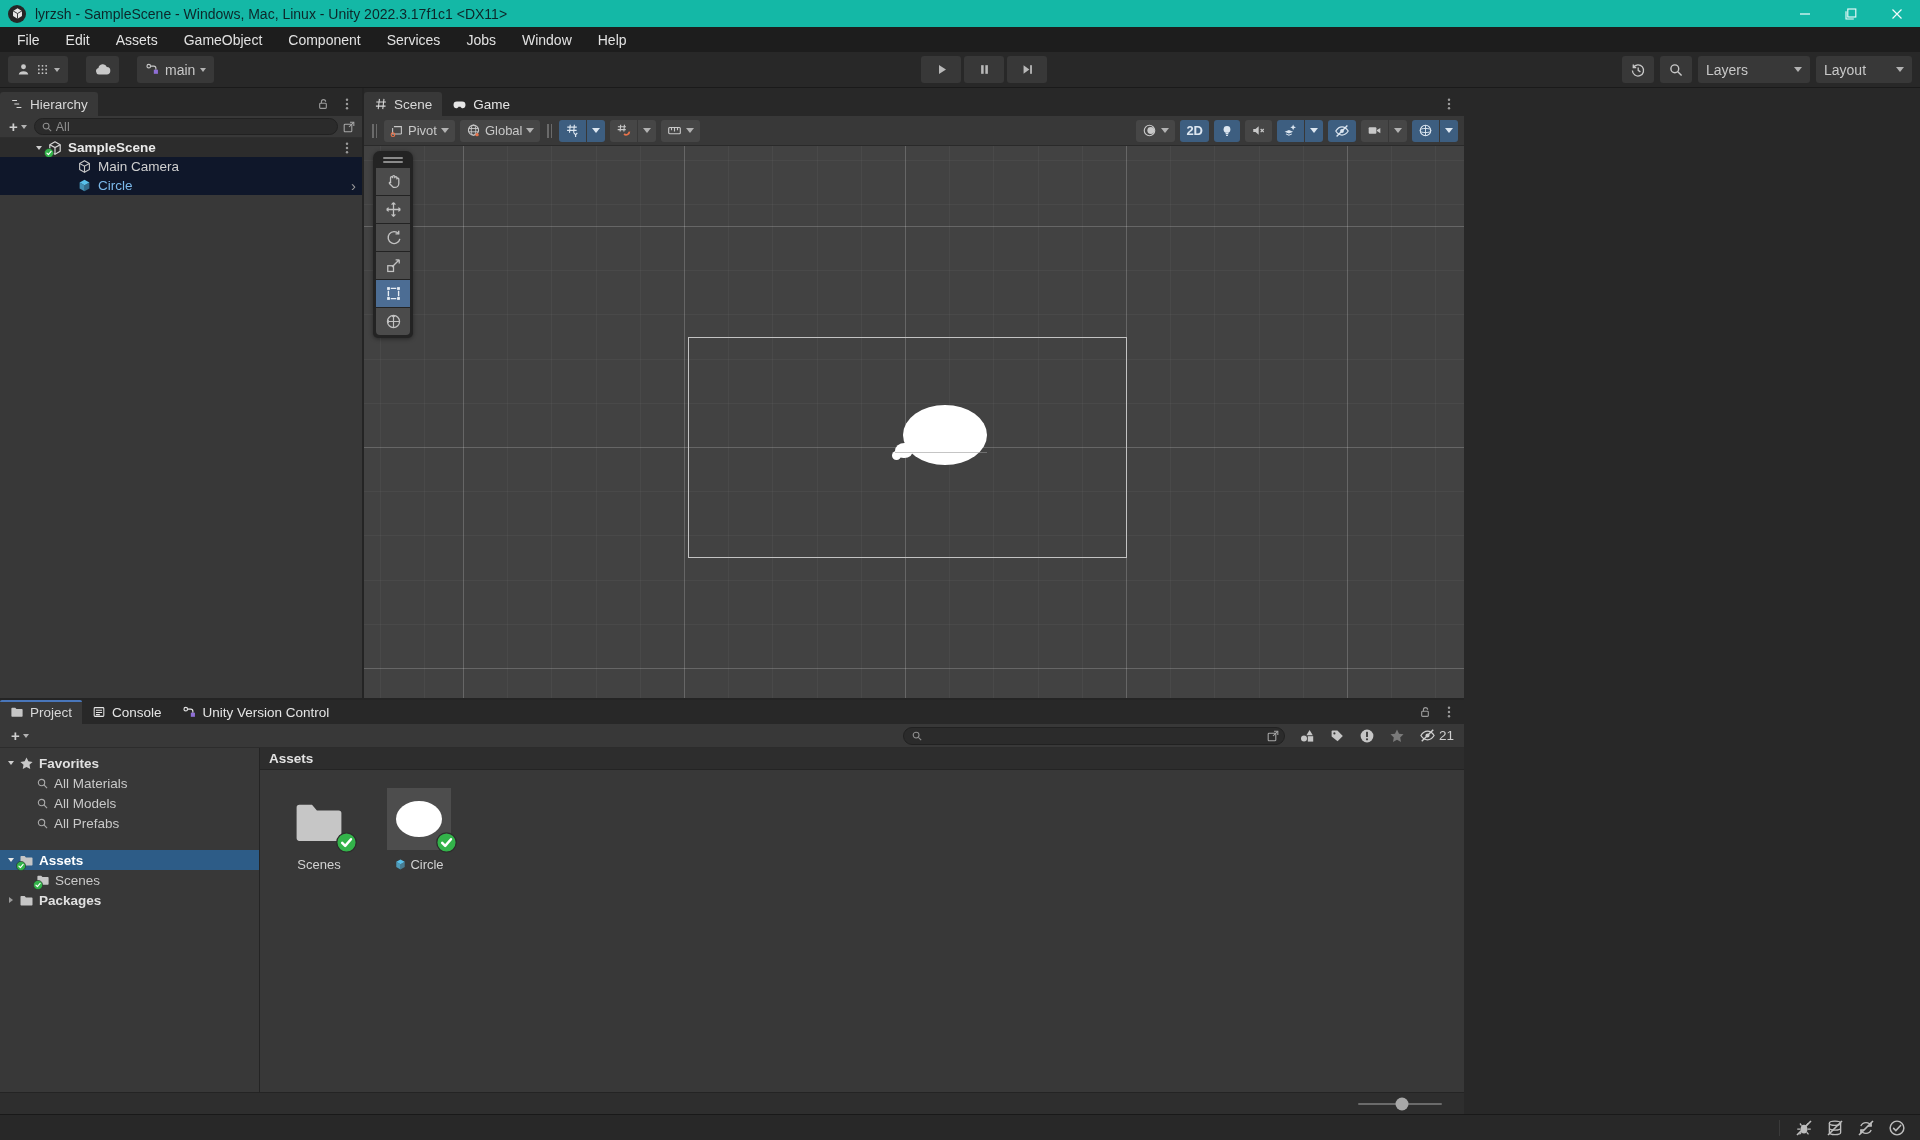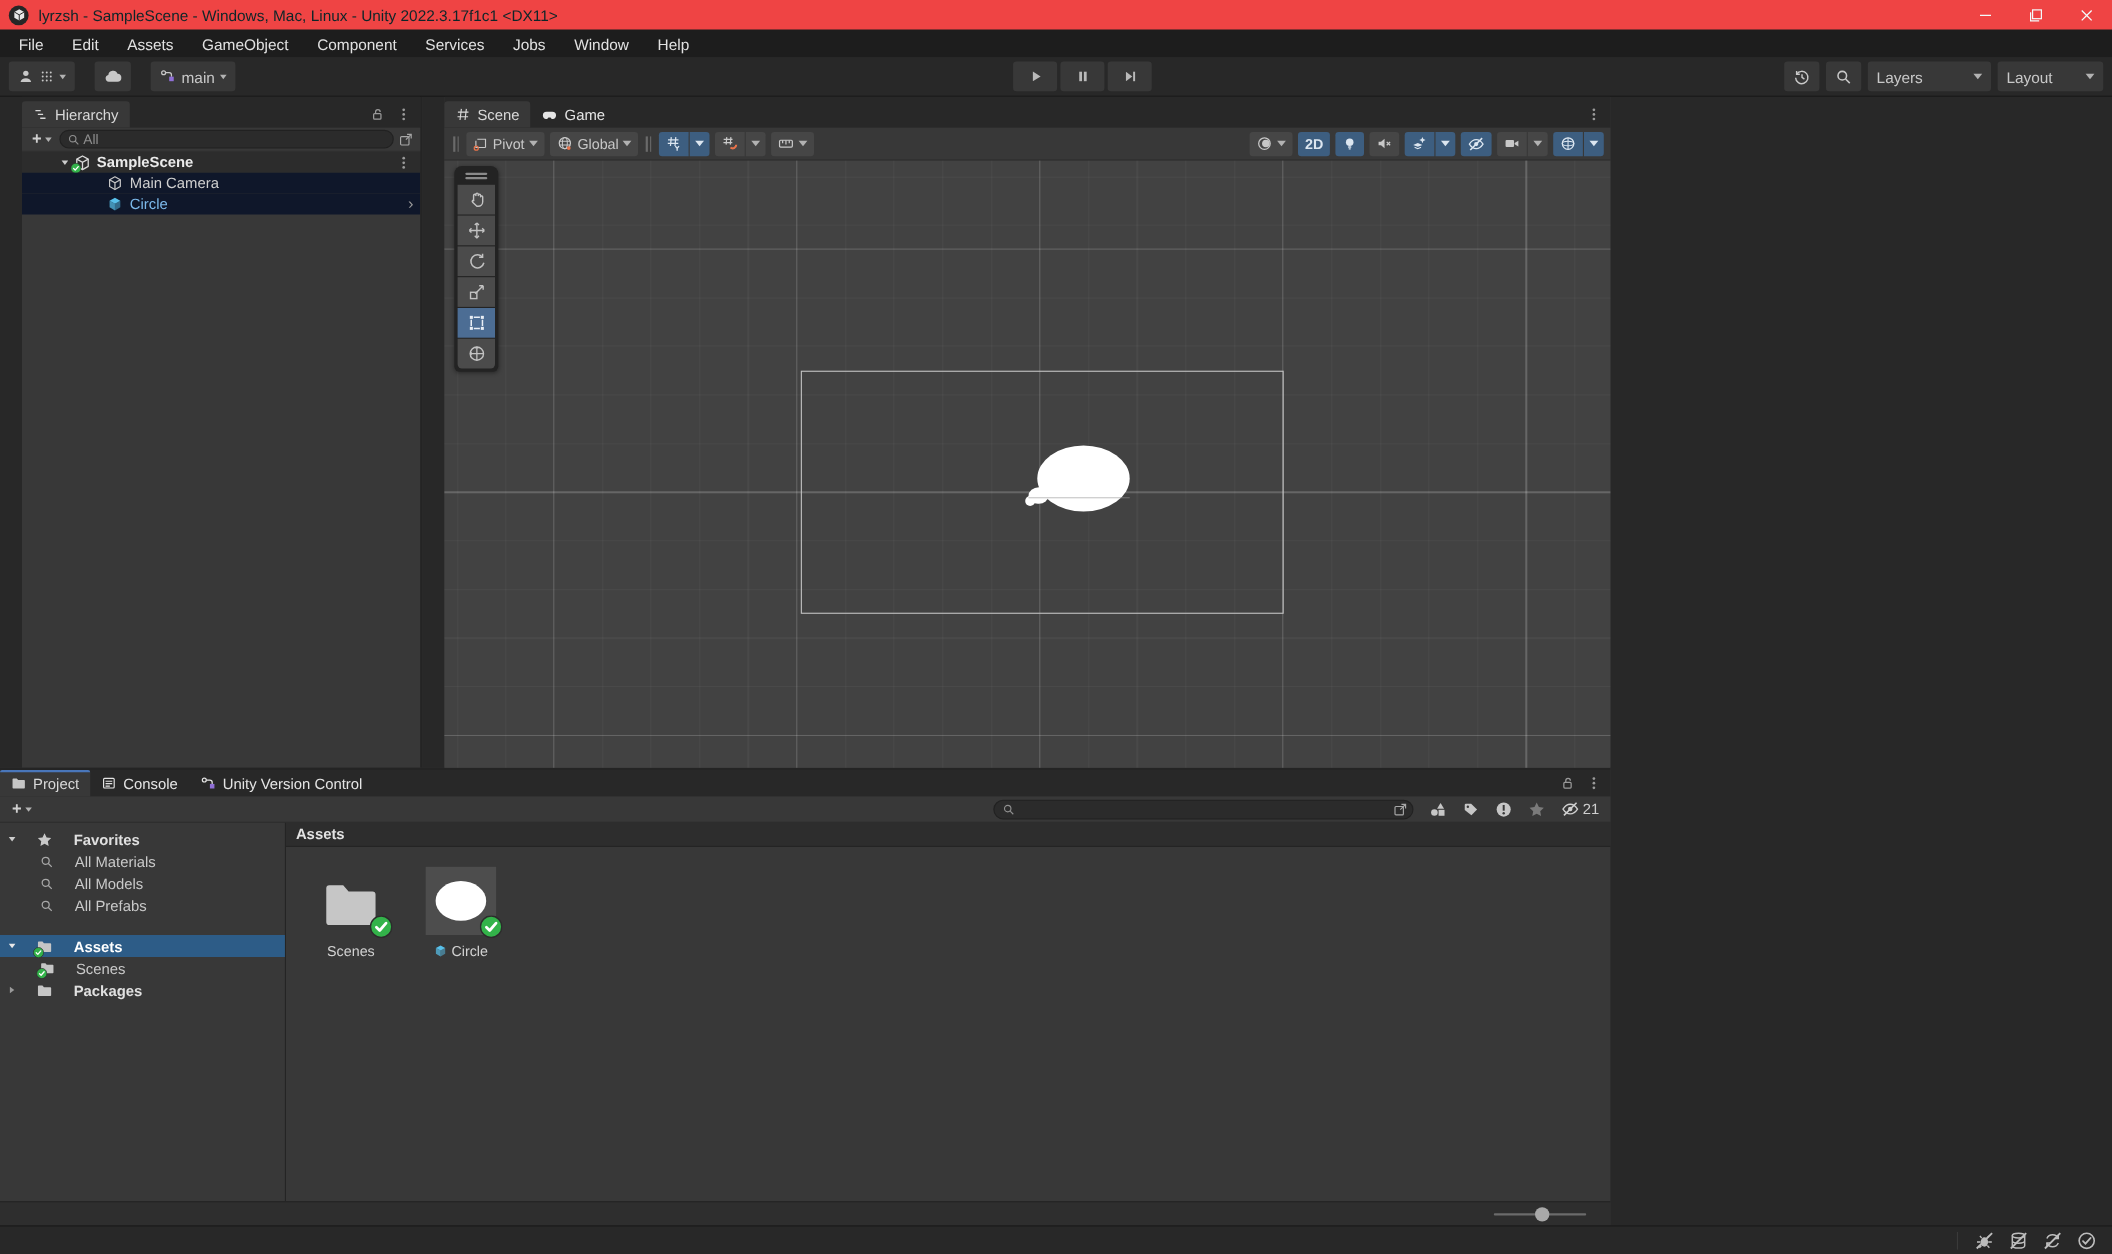--- a/index.html
+++ b/index.html
@@ -1,21 +1,21 @@
 <!DOCTYPE html>
 <html><head>
 <meta charset="utf-8">
 <style>
   * { margin:0; padding:0; box-sizing:border-box; }
   html,body { background:#111; }
   body { font-family:"Liberation Sans", sans-serif; font-size:13px; color:#c8c8c8; -webkit-font-smoothing:antialiased; }
   .window { width:1920px; height:1140px; display:flex; flex-direction:column; background:#282828; overflow:hidden; position:relative; }
 
   
-  .titlebar { height:27px; background:#ef4444; display:flex; align-items:center; color:#0c2a2e; flex:0 0 auto; }
+  .titlebar { height:27px; background:#14b8a6; display:flex; align-items:center; color:#0c2a2e; flex:0 0 auto; }
   .titlebar .app-icon { width:18px; height:18px; border-radius:50%; background:#262626; margin:0 9px 0 8px; display:flex; align-items:center; justify-content:center; }
   .titlebar .title-text { font-size:14px; color:#0d2629; }
   .win-controls { margin-left:auto; display:flex; height:100%; }
   .win-btn { width:46px; height:100%; display:flex; align-items:center; justify-content:center; color:#f2fbfc; }
 
   
   .menubar { height:25px; background:#1d1d1d; display:flex; align-items:center; padding-left:4px; flex:0 0 auto; }
   .menu-item { padding:0 13px; font-size:14px; color:#e2e2e2; height:100%; display:flex; align-items:center; }
 
   
@@ -28,21 +28,21 @@
   .drop { justify-content:space-between; }
   .drop.layers { width:112px; } .drop.layout { width:96px; }
   .caret { width:0; height:0; border-left:4px solid transparent; border-right:4px solid transparent; border-top:5px solid #b2b2b2; display:inline-block; }
   .caret.small { border-left-width:3px; border-right-width:3px; border-top-width:4px; }
 
   
   .content { flex:1; display:flex; min-height:0; }
   .left-stack { width:1464px; display:flex; flex-direction:column; }
   .top-row { height:610px; display:flex; min-height:0; }
 
-  .panel { display:flex; flex-direction:column; background:#383838; min-width:0;margin-left:20px; }
+  .panel { display:flex; flex-direction:column; background:#383838; min-width:0; }
   .tabbar { height:28px; padding-top:4px; background:#282828; display:flex; align-items:stretch; position:relative; flex:0 0 auto; }
   .tab { padding:0 10px; display:flex; align-items:center; gap:6px; color:#e5e5e5; font-size:13.5px; position:relative; }
   .tab.active { background:#383838; color:#d8d8d8; border-radius:3px 3px 0 0; }
   .tab.active.focused::before { content:""; position:absolute; top:0; left:0; right:0; height:2px; background:#4976ba; border-radius:3px 3px 0 0; }
   .tabbar-right { margin-left:auto; display:flex; align-items:center; gap:10px; padding-right:8px; color:#9a9a9a; }
 
   
   .hierarchy { width:364px; border-right:2px solid #242424; }
   .h-toolbar { height:22px; display:flex; align-items:center; padding:0 6px; gap:4px; background:#383838; border-bottom:1px solid #2e2e2e; flex:0 0 auto;}
   .plus-btn { display:flex; align-items:center; gap:3px; color:#cfcfcf; font-size:15px; font-weight:bold; padding:0 3px; }
@@ -98,21 +98,21 @@
   .project-panel { height:416px; border-top:2px solid #242424; display:flex; flex-direction:column; background:#383838; }
   .ptabbar { height:24px; background:#282828; display:flex; flex:0 0 auto; position:relative; }
   .ptabbar .tab { font-size:13.5px; }
   .p-toolbar { height:24px; background:#383838; border-bottom:1px solid #2c2c2c; display:flex; align-items:center; padding:0 8px; flex:0 0 auto; }
   .p-search { margin-left:auto; width:382px; height:18px; background:#2b2b2b; border:1px solid #212121; border-radius:9px; display:flex; align-items:center; padding:0 4px 0 7px; gap:4px; color:#8f8f8f; }
   .p-search input { flex:1; background:transparent; border:none; outline:none; color:#cfcfcf; font-size:12.5px; min-width:0; }
   .p-filter-icons { display:flex; align-items:center; gap:14px; margin-left:14px; margin-right:2px; color:#c6c6c6; }
   .hidden-count { display:flex; align-items:center; gap:3px; font-size:13.5px; color:#cfcfcf; }
   .p-body { flex:1; display:flex; min-height:0; }
   .p-tree { width:260px; border-right:1px solid #242424; padding-top:5px; }
-  .prow { height:20px; display:flex; align-items:center; font-size:13.5px; color:#c9c9c9; gap:19px; }
+  .prow { height:20px; display:flex; align-items:center; font-size:13.5px; color:#c9c9c9; gap:5px; }
   .prow .lbl-bold { font-weight:bold; color:#e0e0e0; }
   .prow.selected { background:#2d5c87; }
   .prow.selected .lbl-bold { color:#fff; }
   .p-grid { flex:1; display:flex; flex-direction:column; min-width:0; }
   .p-grid-header { height:22px; background:#2d2d2d; border-bottom:1px solid #242424; display:flex; align-items:center; padding:0 9px; font-weight:bold; color:#e3e3e3; font-size:13.5px; flex:0 0 auto; }
   .p-grid-body { flex:1; padding:18px 0 0 20px; display:flex; gap:22px; align-items:flex-start; }
   .asset { width:78px; display:flex; flex-direction:column; align-items:center; gap:7px; }
   .asset .icon-box { position:relative; width:64px; height:62px; display:flex; align-items:flex-end; justify-content:center; }
   .thumb { width:64px; height:62px; background:#4d4d4d; display:flex; align-items:center; justify-content:center; }
   .thumb .white-circle { width:46px; height:36px; background:#fff; border-radius:50%; }

